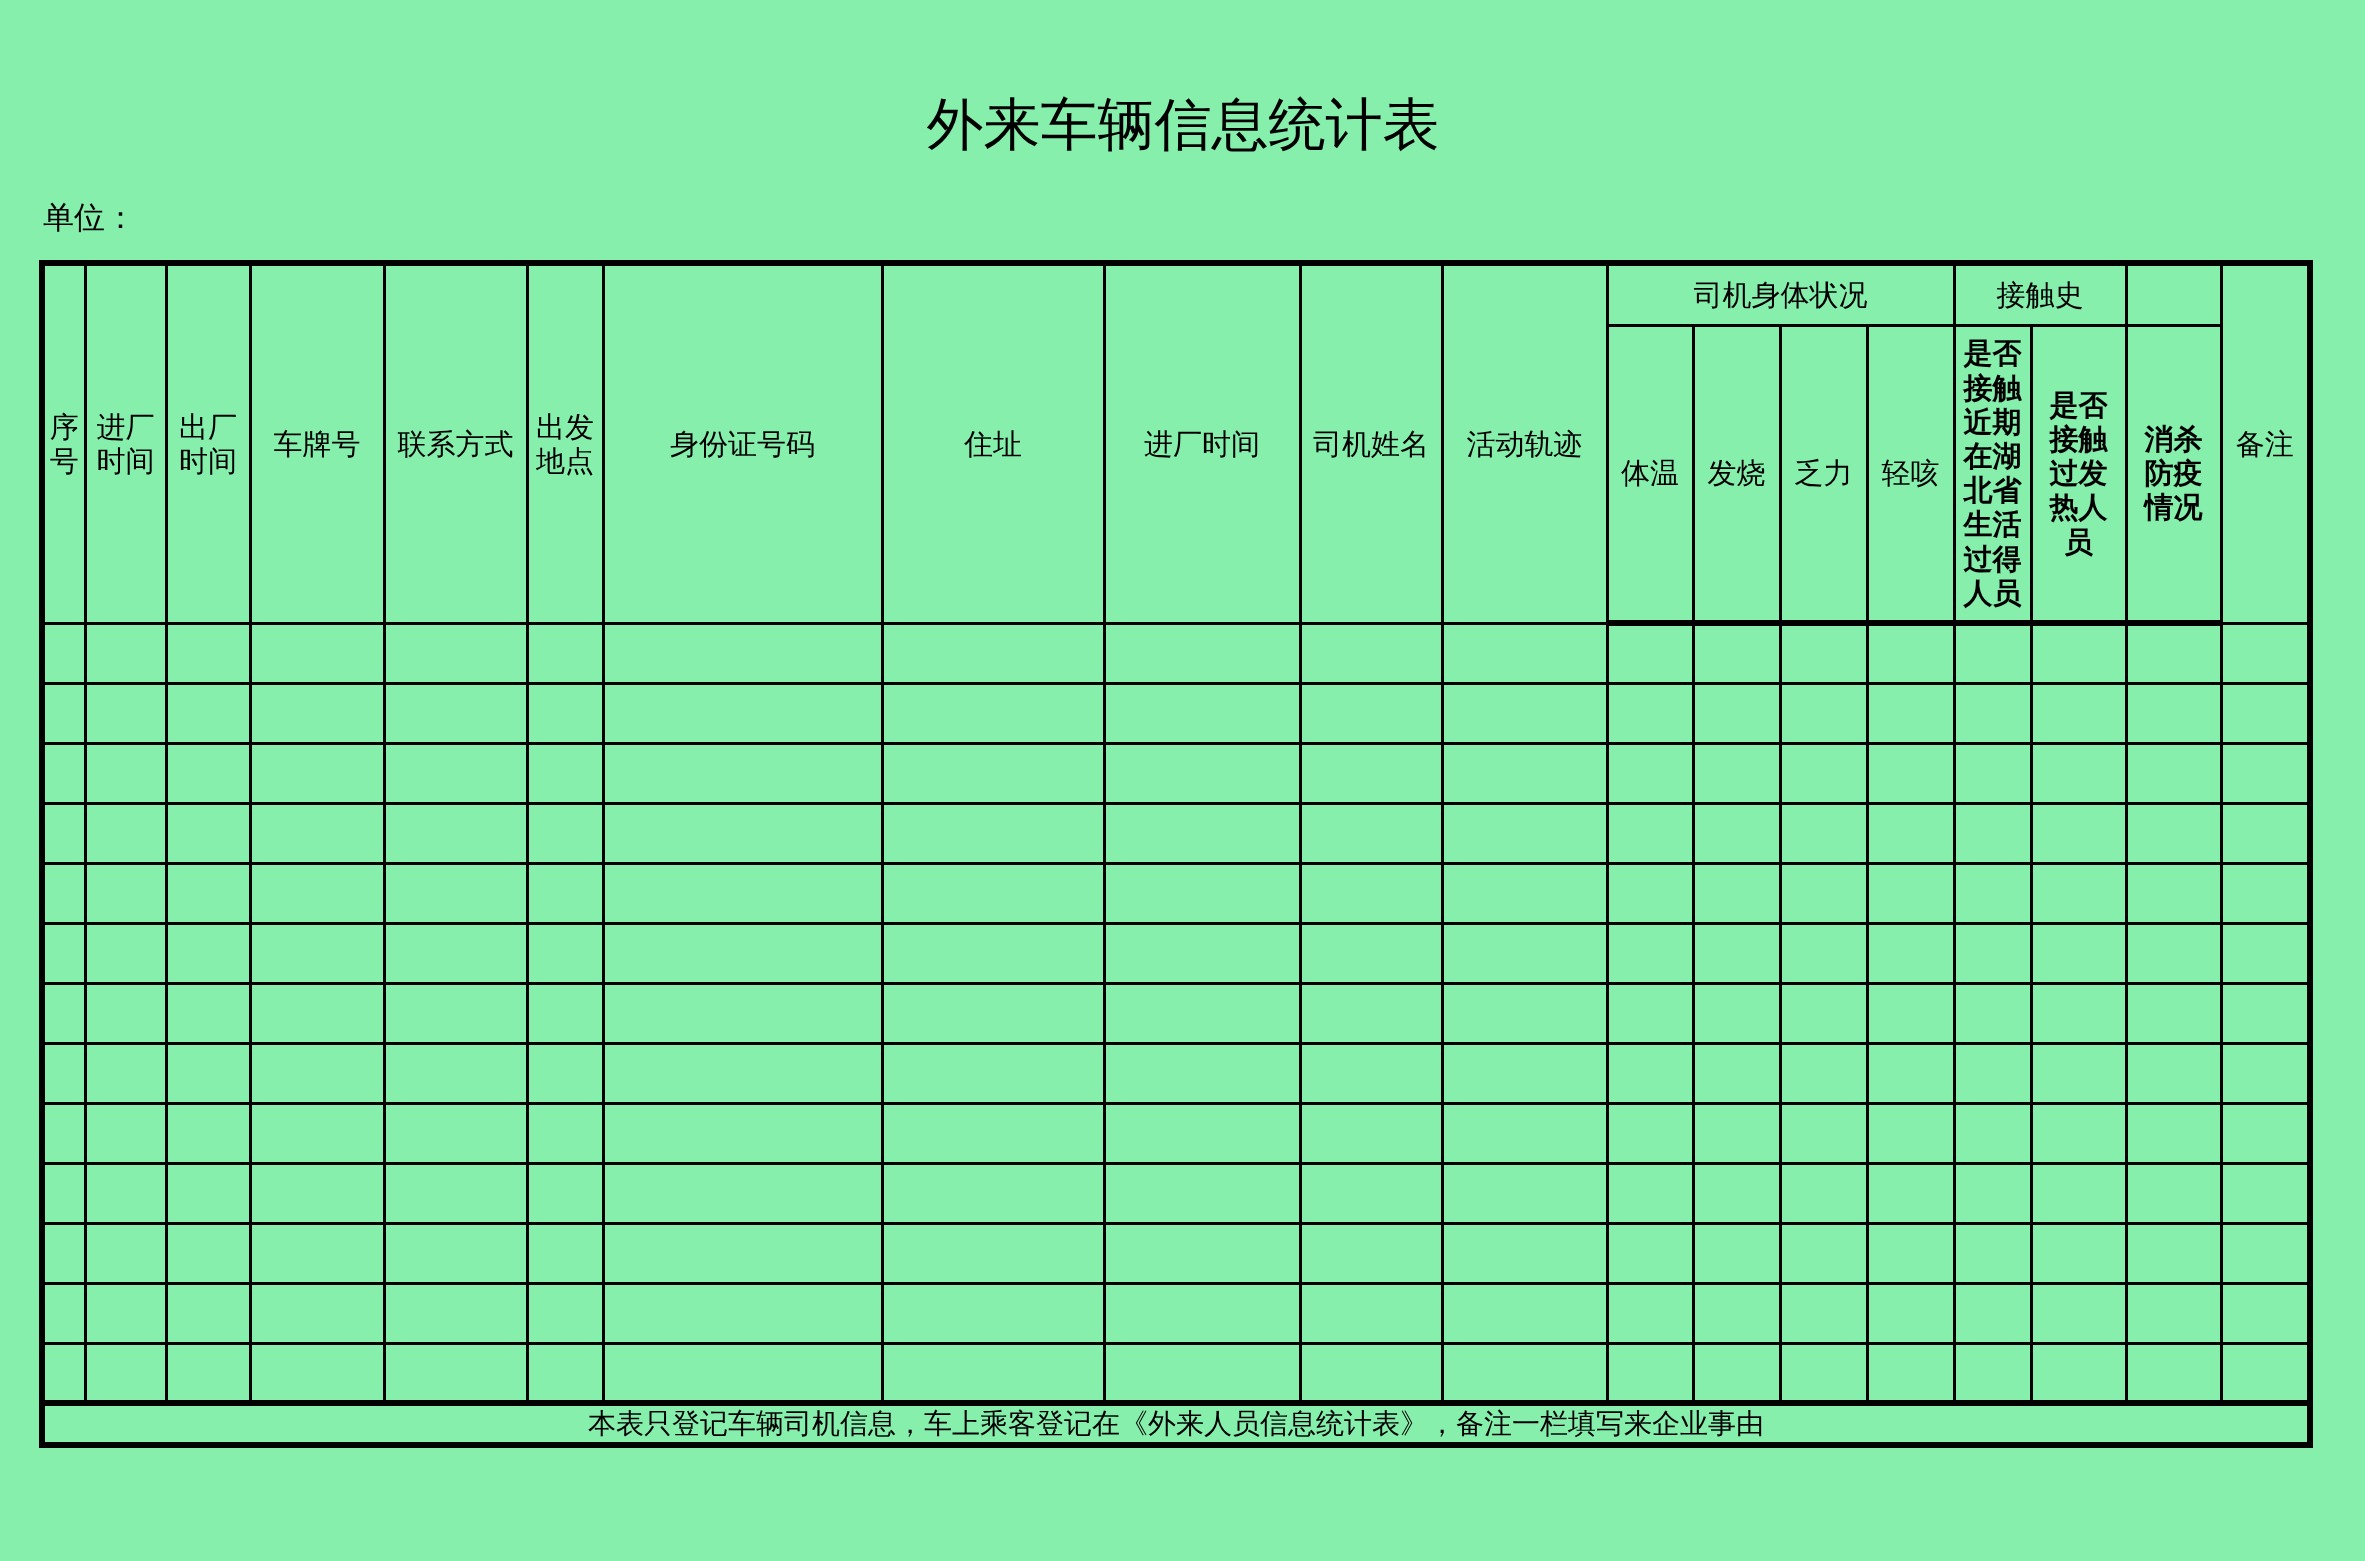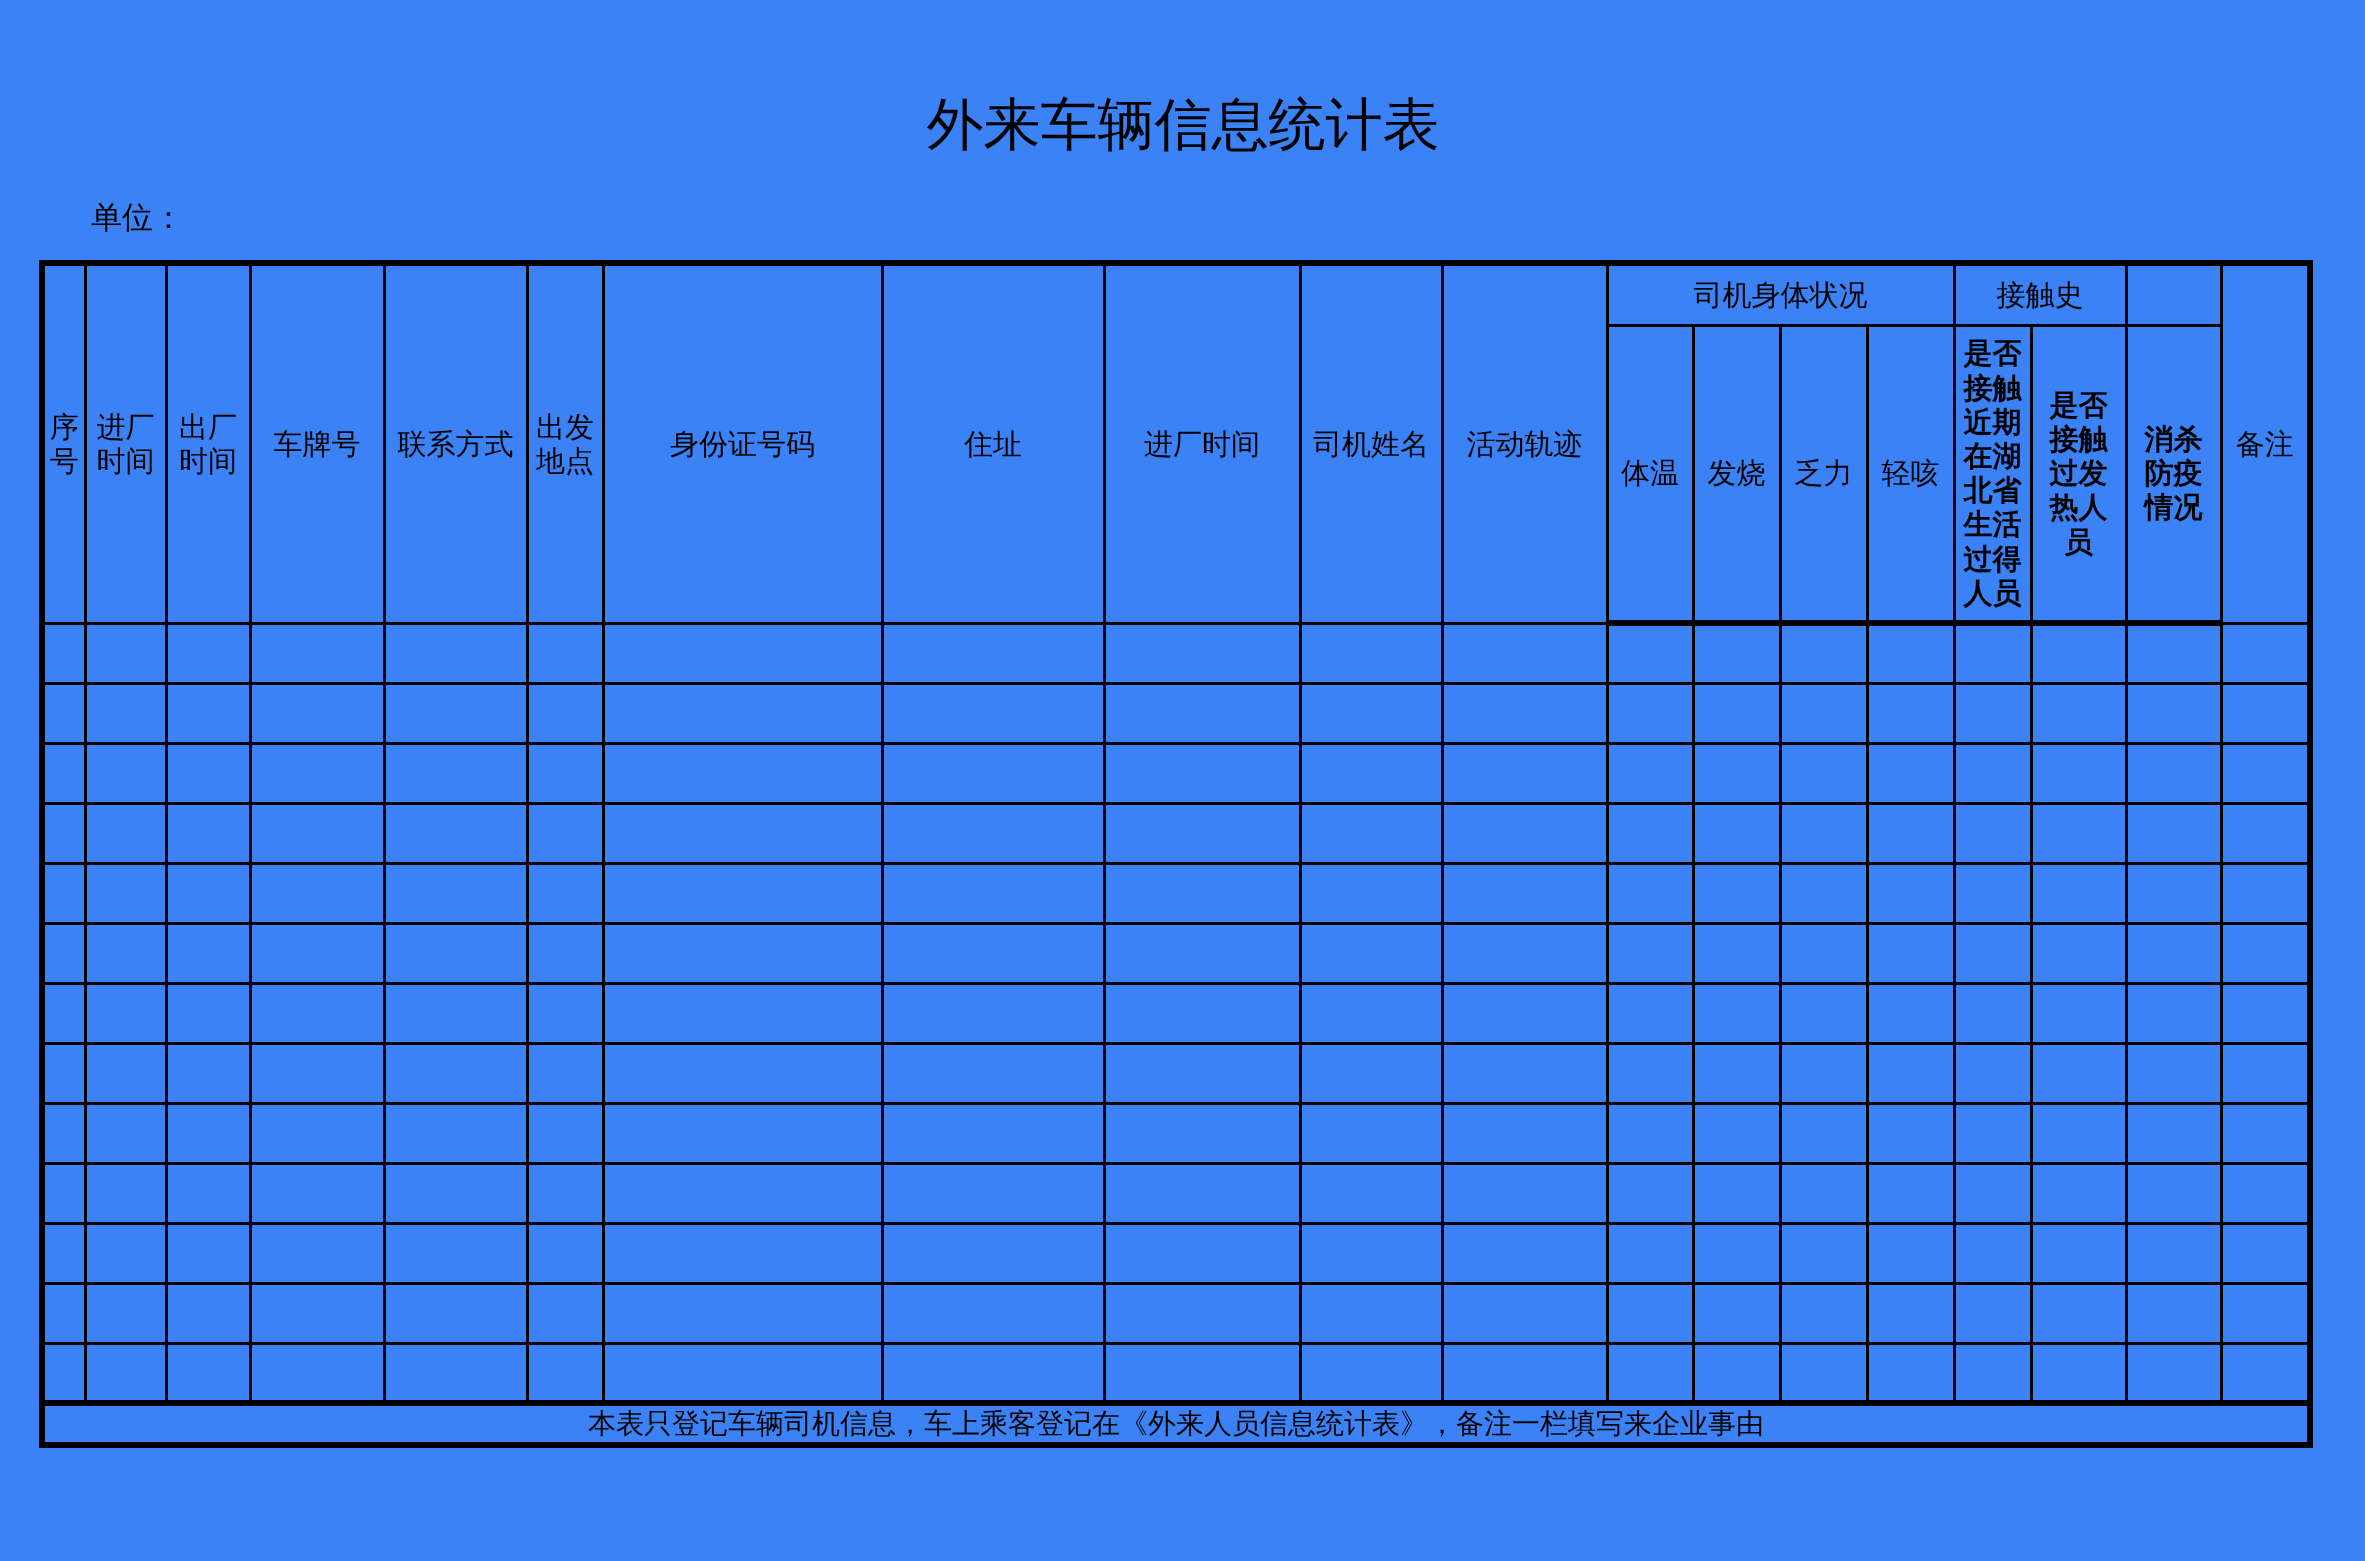--- a/index.html
+++ b/index.html
@@ -10,40 +10,39 @@
     height: 1561px;
     font-family: "Liberation Serif", "DejaVu Serif", serif;
     color: #000000;
     position: relative;
   }
   .page {
     position: absolute;
     top: 0; left: 0;
     width: 2366px;
     height: 1561px;
-    background: #3b82f6;
+    background: #86efac;
     overflow: hidden;
   }
   .doc-title {
     position: absolute;
     top: 94px;
     left: 0;
     width: 100%;
     text-align: center;
     font-size: 57px;
     line-height: 1.1;
     white-space: nowrap;
   }
   .unit-label {
     position: absolute;
     top: 201px;
     left: 43px;
     font-size: 31px;
     line-height: 1.1;
-    margin-left: 48px;
   }
   table.form-table {
     position: absolute;
     left: 39px;
     top: 260px;
     width: 2270px;
     border-collapse: collapse;
     table-layout: fixed;
     border: 6px solid #000000;
   }

